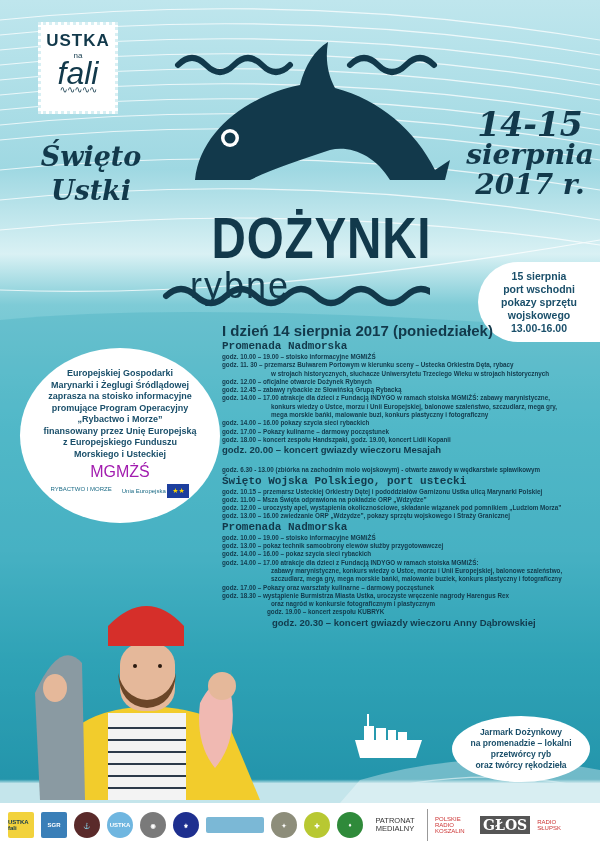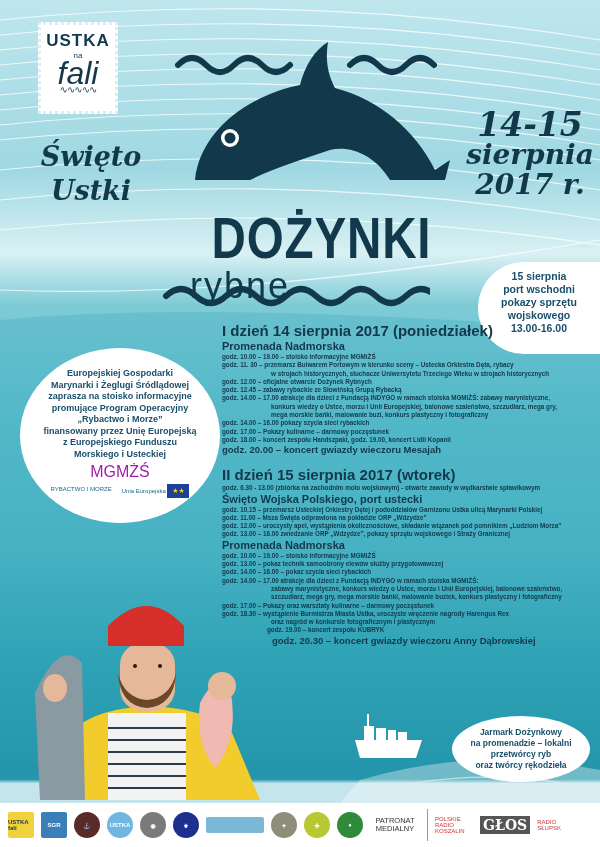--- a/index.html
+++ b/index.html
@@ -16,29 +16,29 @@
   .stamp .t3 { font-family:Liberation Sans, sans-serif; font-style:italic; font-size:32px; line-height:26px; }
   .stamp .wave { font-size:10px; letter-spacing:-1px; line-height:8px; }
   .script { font-family:"DejaVu Serif", serif; font-style:italic; font-weight:bold; color:#12394b; }
   .swieto { left:26px; top:140px; width:130px; text-align:center; font-size:27px; line-height:34px; }
   .date { left:460px; top:110px; width:140px; text-align:center; font-size:28px; line-height:30px; }
   .date .big { font-size:33px; }
   .title { left:190px; top:178px; width:240px; text-align:left;margin-top:31px; }
   .title .d { font-family:"Liberation Sans", sans-serif; font-weight:bold; font-size:58px; letter-spacing:1px; transform:scaleX(0.82); line-height:58px; color:#12394b; }
   .title .r { font-family:Liberation Sans, sans-serif; font-size:36px; line-height:38px; color:#12394b; letter-spacing:2px; }
   .bubble { background:#ffffff; border-radius:50%; text-align:center; color:#1a4f6a; font-weight:bold; }
-  .b-military { left:478px; top:262px; width:122px; height:92px; border-radius:60px 0 0 60px; padding-top:8px; font-size:10.5px; line-height:13px; }
+  .b-military { left:478px; top:262px; width:122px; height:80px; border-radius:60px 0 0 60px; padding-top:8px; font-size:10.5px; line-height:13px; }
   .b-ministry { left:20px; top:348px; width:200px; height:175px; padding:20px 14px 0; font-size:9px; line-height:11.5px; }
   .b-fair { left:452px; top:716px; width:138px; height:66px; padding-top:11px; font-size:8.5px; line-height:11px; }
   .logos-mini { display:flex; justify-content:center; gap:10px; margin-top:6px; font-size:6px; color:#1a6a85; font-weight:normal; }
   .mgmzs { font-size:16px; color:#a21caf; margin-top:6px; font-weight:normal; }
   .eu-flag { width:22px; height:14px; background:#1d3f9e; display:inline-block; vertical-align:middle; color:#ffd700; font-size:7px; line-height:14px; }
   .program { left:222px; top:322px; width:375px; color:#12394b; }
   .program .day { font-weight:bold; font-size:15px; line-height:18px; }
-  .program .place { font-weight:bold; font-size:11px; line-height:13px; }
+  .program .place { font-weight:bold; font-size:11px; line-height:13px;font-family:Liberation Mono, monospace; }
   .program .ev { font-size:6.3px; line-height:8.3px; font-weight:bold; white-space:nowrap; }
   .program .ev.ind { padding-left:49px; }
   .program .ev.ind2 { padding-left:45px; }
   .program .hl { font-weight:bold; font-size:9.5px; line-height:12px; }
   .program .hl.ind { padding-left:50px; }
   .gap { height:10px; }
   .man { left:0; top:578px; width:300px; height:222px; }
   .ship { left:350px; top:712px; width:80px; height:50px; }
   .footer { left:0; top:803px; width:600px; height:44px; background:#ffffff; display:flex; align-items:center; padding:0 8px; gap:7px; }
   .logo { width:26px; height:26px; border-radius:50%; display:flex; align-items:center; justify-content:center; font-size:6px; color:#fff; font-weight:bold; flex:none; }
@@ -144,21 +144,20 @@
     <div class="ev">godz. 12.00 – oficjalne otwarcie Dożynek Rybnych</div>
     <div class="ev">godz. 12.45 – zabawy rybackie ze Słowińską Grupą Rybacką</div>
     <div class="ev">godz. 14.00 – 17.00 atrakcje dla dzieci z Fundacją INDYGO w ramach stoiska MGMiŻŚ: zabawy marynistyczne,</div>
     <div class="ev ind">konkurs wiedzy o Ustce, morzu i Unii Europejskiej, balonowe szaleństwo, szczudlarz, mega gry,</div>
     <div class="ev ind">mega morskie bańki, malowanie buzi, konkurs plastyczny i fotograficzny</div>
     <div class="ev">godz. 14.00 – 16.00 pokazy szycia sieci rybackich</div>
     <div class="ev">godz. 17.00 – Pokazy kulinarne – darmowy poczęstunek</div>
     <div class="ev">godz. 18.00 – koncert zespołu Handszpaki, godz. 19.00, koncert Lidii Kopanii</div>
     <div class="hl">godz. 20.00 – koncert gwiazdy wieczoru Mesajah</div>
     <div class="gap"></div>
-    <div class="day">II dzień 15 sierpnia 2017 (wtorek)</div>
     <div class="ev">godz. 6.30 - 13.00 (zbiórka na zachodnim molo wojskowym) - otwarte zawody w wędkarstwie spławikowym</div>
     <div class="place">Święto Wojska Polskiego, port ustecki</div>
     <div class="ev">godz. 10.15 – przemarsz Usteckiej Orkiestry Dętej i pododdziałów Garnizonu Ustka ulicą Marynarki Polskiej</div>
     <div class="ev">godz. 11.00 – Msza Święta odprawiona na pokładzie ORP „Wdzydze”</div>
     <div class="ev">godz. 12.00 – uroczysty apel, wystąpienia okolicznościowe, składanie wiązanek pod pomnikiem „Ludziom Morza”</div>
     <div class="ev">godz. 13.00 – 16.00 zwiedzanie ORP „Wdzydze”, pokazy sprzętu wojskowego i Straży Granicznej</div>
     <div class="place">Promenada Nadmorska</div>
     <div class="ev">godz. 10.00 – 19.00 – stoisko informacyjne MGMiŻŚ</div>
     <div class="ev">godz. 13.00 – pokaz technik samoobrony elewów służby przygotowawczej</div>
     <div class="ev">godz. 14.00 – 16.00 – pokaz szycia sieci rybackich</div>

